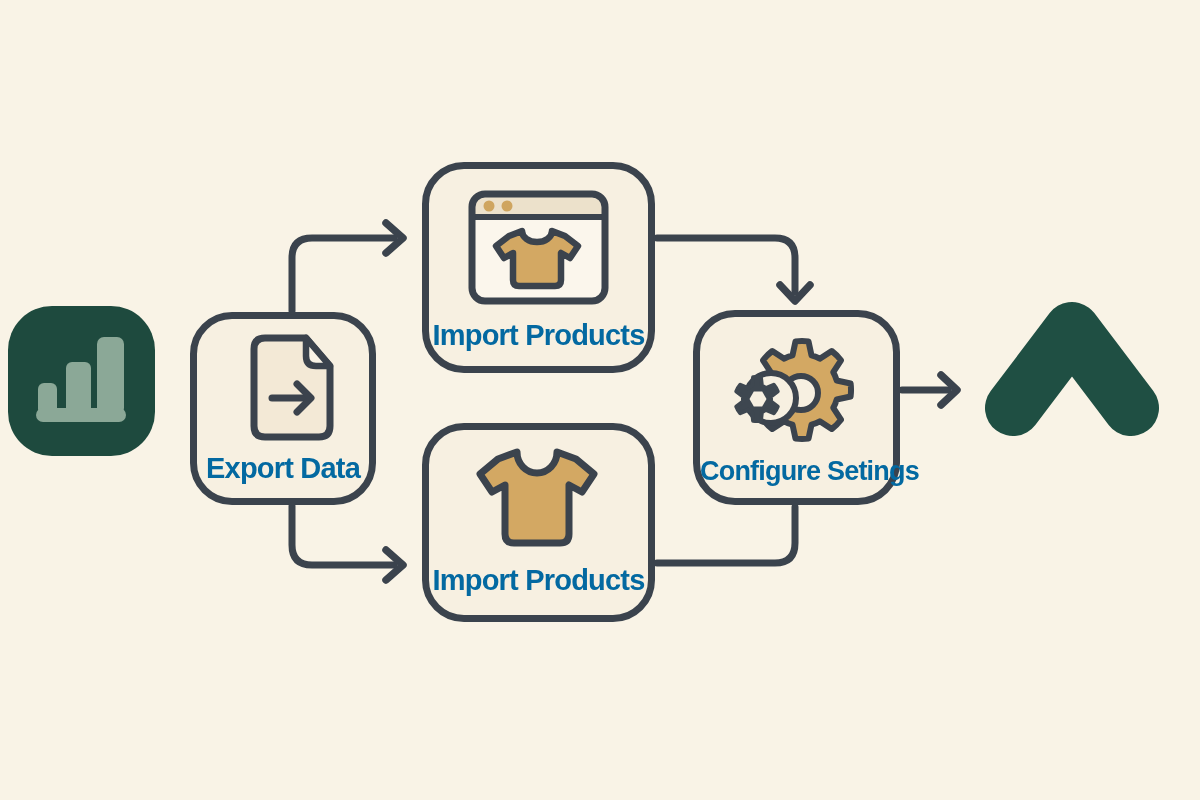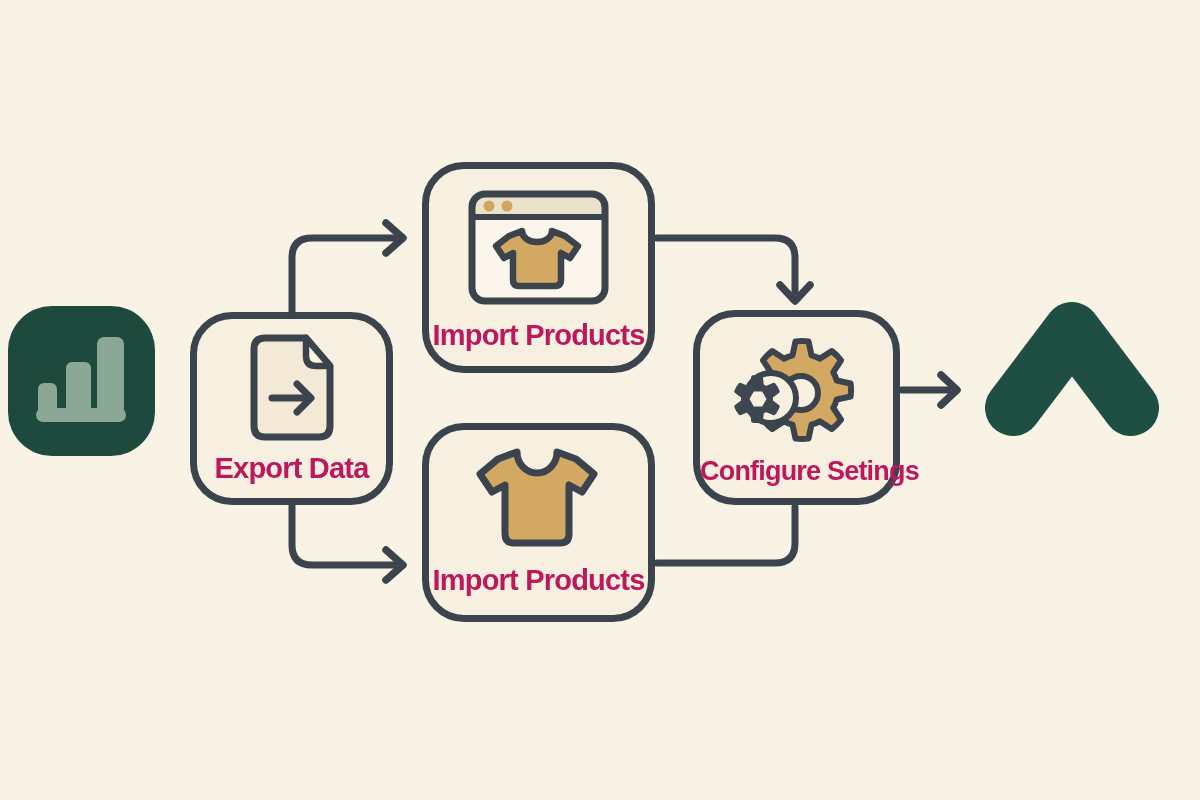--- a/index.html
+++ b/index.html
@@ -9,33 +9,33 @@
     font-family:"Liberation Sans", sans-serif;
   }
   .node {
     position:absolute; box-sizing:border-box;
     border:7px solid #3b434d; border-radius:42px;
     background:#f7f0e1;
   }
   .node-label {
     position:absolute; left:0; right:0; text-align:center;
     font-size:29px; font-weight:600; letter-spacing:-0.8px;
-    color:#be185d; white-space:nowrap;
+    color:#0369a1; white-space:nowrap;
   }
   svg.overlay {
     position:absolute; left:0; top:0; width:1200px; height:800px;
     pointer-events:none;
   }
 </style>
 </head>
 <body>
 
 <div class="stage">
 
-  <div class="node" style="left:190px; top:312px; width:203px; height:193px;padding-left:44px;">
+  <div class="node" style="left:190px; top:312px; width:186px; height:193px;padding-left:44px;">
     <div class="node-label" style="bottom:13px;">Export Data</div>
   </div>
 
   <div class="node" style="left:422px; top:162px; width:233px; height:211px;">
     <div class="node-label" style="bottom:14px;">Import Products</div>
   </div>
 
   <div class="node" style="left:422px; top:423px; width:233px; height:199px;">
     <div class="node-label" style="bottom:18px;">Import Products</div>
   </div>

